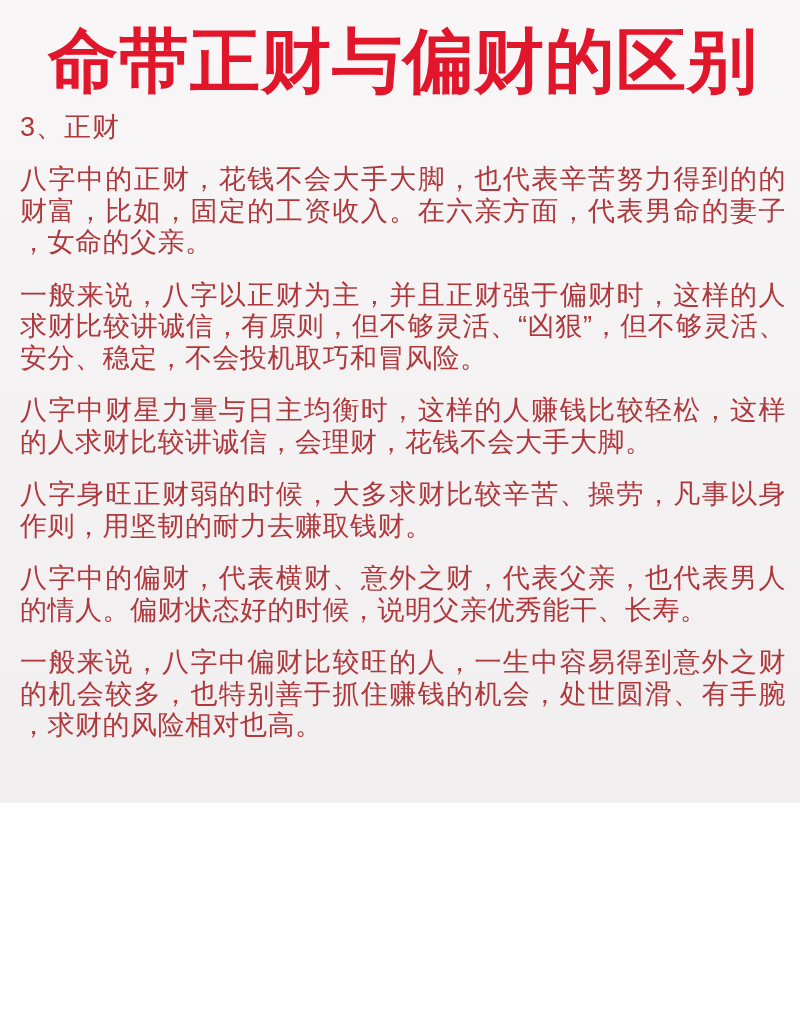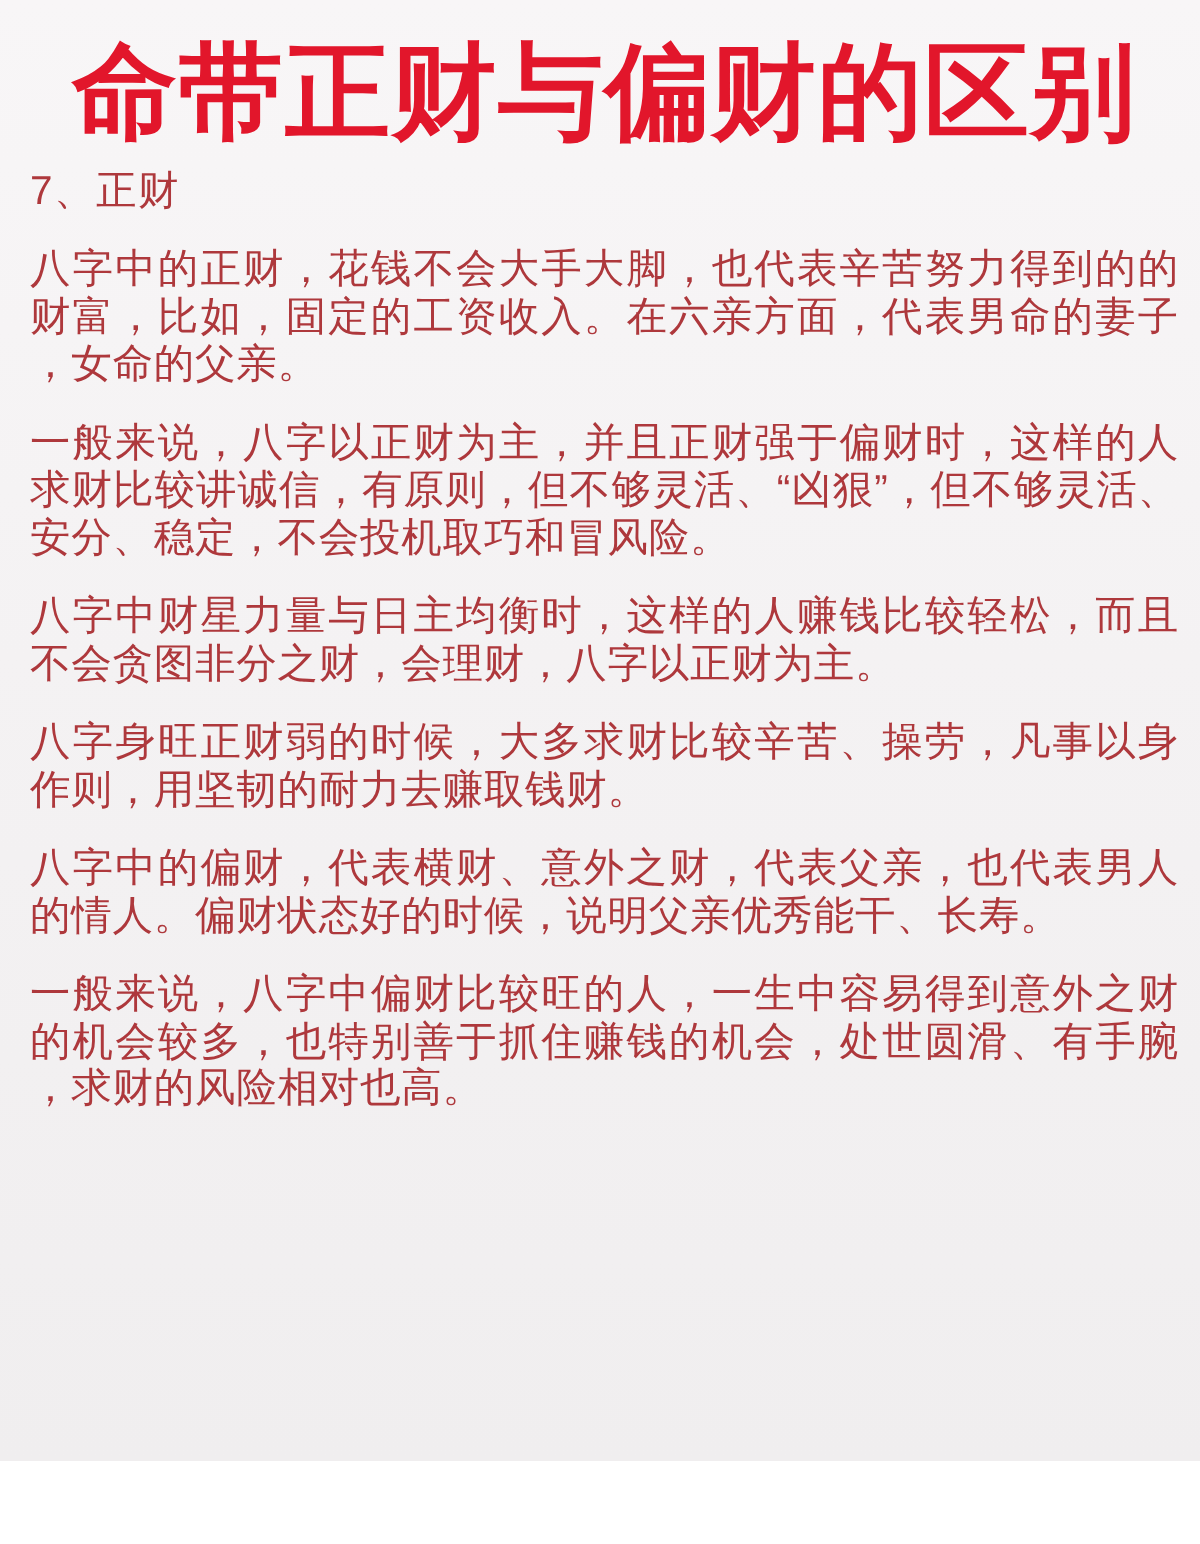--- a/index.html
+++ b/index.html
@@ -7,21 +7,21 @@
     --body-color: #ae383c;
     --bg-top: #f8f6f7;
     --bg-bottom: #f0eeef;
   }
   * { margin: 0; padding: 0; box-sizing: border-box; }
   html, body {
     font-family: "Liberation Sans", "DejaVu Sans", sans-serif;
   }
   .poster {
     width: 800px;
-    height: 974px;
+    height: 803px;
     overflow: hidden;
     background: linear-gradient(180deg, var(--bg-top) 0%, #f4f2f3 45%, var(--bg-bottom) 100%);
     padding: 24px 14px 0 20px;
   }
   .title {
     color: var(--title-color);
     font-size: 70px;
     font-weight: bold;
     line-height: 1.0;
     text-align: center;
@@ -48,24 +48,24 @@
   }
 </style>
 </head>
 <body>
 
 <div class="poster">
 
   <h1 class="title">命带正财与偏财的区别</h1>
 
   <section>
-    <div class="section-heading">7、正财</div>
+    <div class="section-heading">3、正财</div>
     <p class="para">八字中的正财，花钱不会大手大脚，也代表辛苦努力得到的的财富，比如，固定的工资收入。在六亲方面，代表男命的妻子，女命的父亲。</p>
     <p class="para">一般来说，八字以正财为主，并且正财强于偏财时，这样的人求财比较讲诚信，有原则，但不够灵活、“凶狠”，但不够灵活、安分、稳定，不会投机取巧和冒风险。</p>
-    <p class="para">八字中财星力量与日主均衡时，这样的人赚钱比较轻松，而且不会贪图非分之财，会理财，八字以正财为主。</p>
+    <p class="para">八字中财星力量与日主均衡时，这样的人赚钱比较轻松，这样的人求财比较讲诚信，会理财，花钱不会大手大脚。</p>
     <p class="para">八字身旺正财弱的时候，大多求财比较辛苦、操劳，凡事以身作则，用坚韧的耐力去赚取钱财。</p>
   </section>
 
   <section>
     <p class="para">八字中的偏财，代表横财、意外之财，代表父亲，也代表男人的情人。偏财状态好的时候，说明父亲优秀能干、长寿。</p>
     <p class="para">一般来说，八字中偏财比较旺的人，一生中容易得到意外之财的机会较多，也特别善于抓住赚钱的机会，处世圆滑、有手腕，求财的风险相对也高。</p>
   </section>
 
 </div>
 

